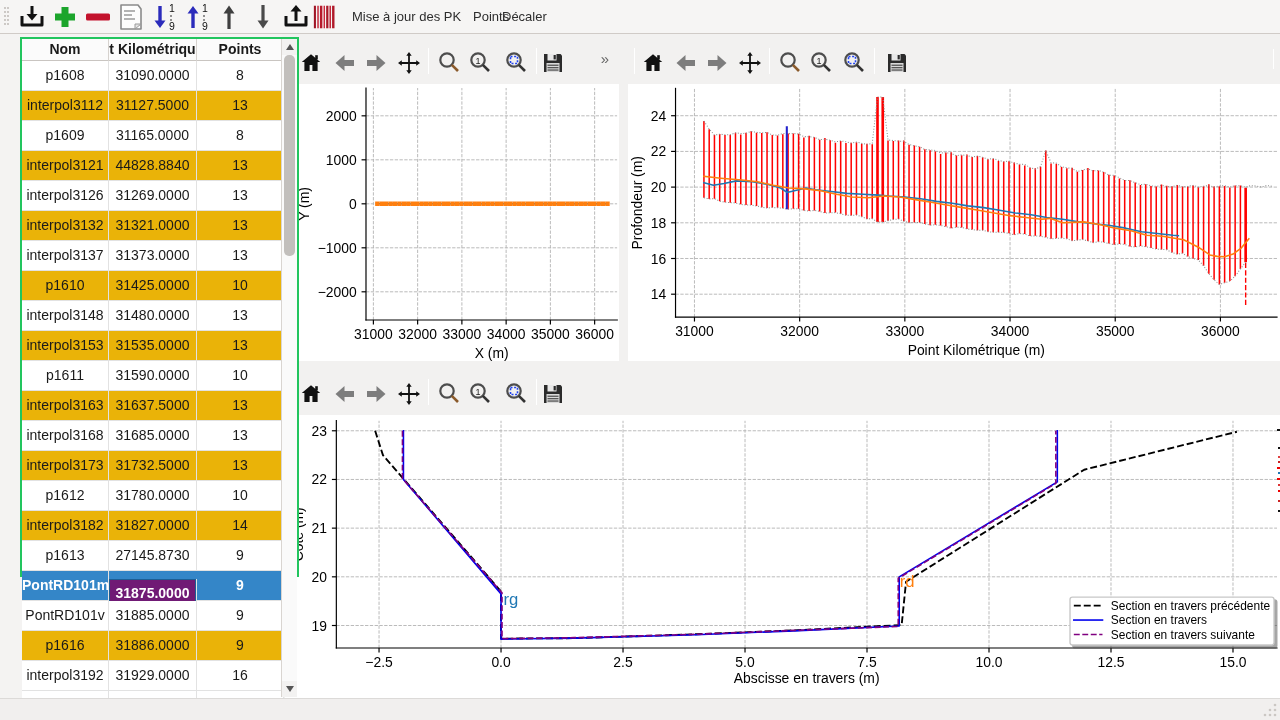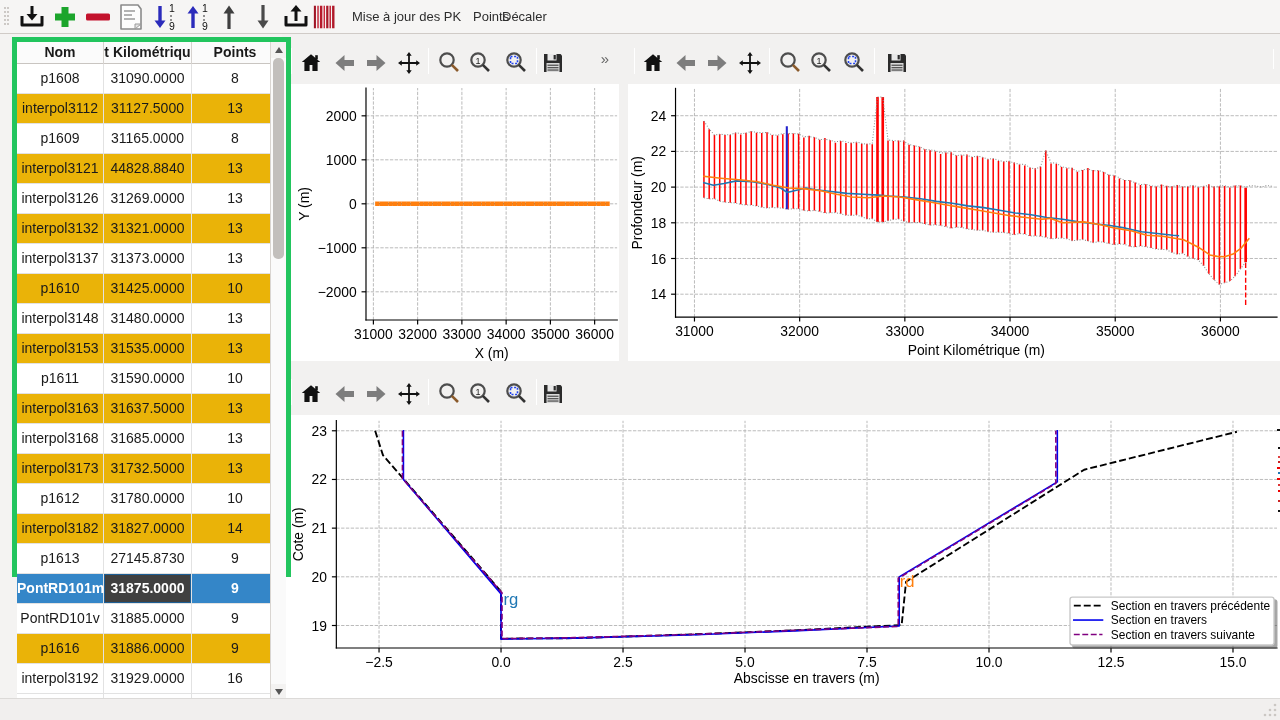--- a/index.html
+++ b/index.html
@@ -5,31 +5,31 @@
 html,body { width:1280px; height:720px; overflow:hidden;
   font-family:"Liberation Sans", sans-serif; background:#f4f3f2; }
 #root { position:absolute; inset:0; width:1280px; height:720px; }
 
 #apptb { position:absolute; left:0; top:0; width:1280px; height:34px;
   background:#f6f5f4; border-bottom:1px solid #d0cbc7; }
 .gi { position:absolute; top:2px; }
 .menubtn { position:absolute; top:0; height:33px; line-height:33px; font-size:13px;
   color:#2d2d2d; }
 
-#tablewrap { position:absolute; left:12px; top:37px; width:279px; height:540px;
-  background:#fff; border:5px solid #22c55e; }
+#tablewrap { position:absolute; left:20px; top:37px; width:279px; height:540px;
+  background:#fff; border:2px solid #22c55e; }
 #thead { position:absolute; left:0; top:0; width:262px; height:22px; background:#fbfbfb;
   border-bottom:1px solid #c9c5c1; }
 #thead .hc { position:absolute; top:0; height:22px; font-weight:bold; font-size:14px;
   color:#1a1a1a; text-align:center; line-height:21px; overflow:hidden; border-right:1px solid #d6d2ce; }
 #tbody { position:absolute; left:0; top:22px; width:262px; height:637px; overflow:hidden; }
 .trow { position:relative; width:262px; height:30px; background:#fff; }
 .trow.odd { background:#eab308; }
 .trow.sel { background:#3486c8; }
-.trow.sel .c2 { box-shadow: inset 0 0 0 1px #1d5e94; background:#404040; }
+.trow.sel .c2 { box-shadow: inset 0 0 0 1px #1d5e94; background:#701a75;margin-top:8px; }
 .trow.sel .c1, .trow.sel .c2, .trow.sel .c3 { color:#fff;font-weight:bold; }
 .trow div { position:absolute; top:0; height:30px; line-height:29px; font-size:14px;
   color:#1a1a1a; text-align:center; border-right:1px solid #e2e2e2; border-bottom:1px solid #e2e2e2; }
 .c1 { left:0; width:87px; }
 .c2 { left:87px; width:88px; }
 .c3 { left:175px; width:87px; }
 
 #vsb { position:absolute; right:0; top:0; width:16px; height:658px; background:#fafafa;
   border-left:1px solid #d9d5d1; }
 #vsb .btn { position:absolute; left:0; width:15px; height:16px; background:#f3f2f1; }

